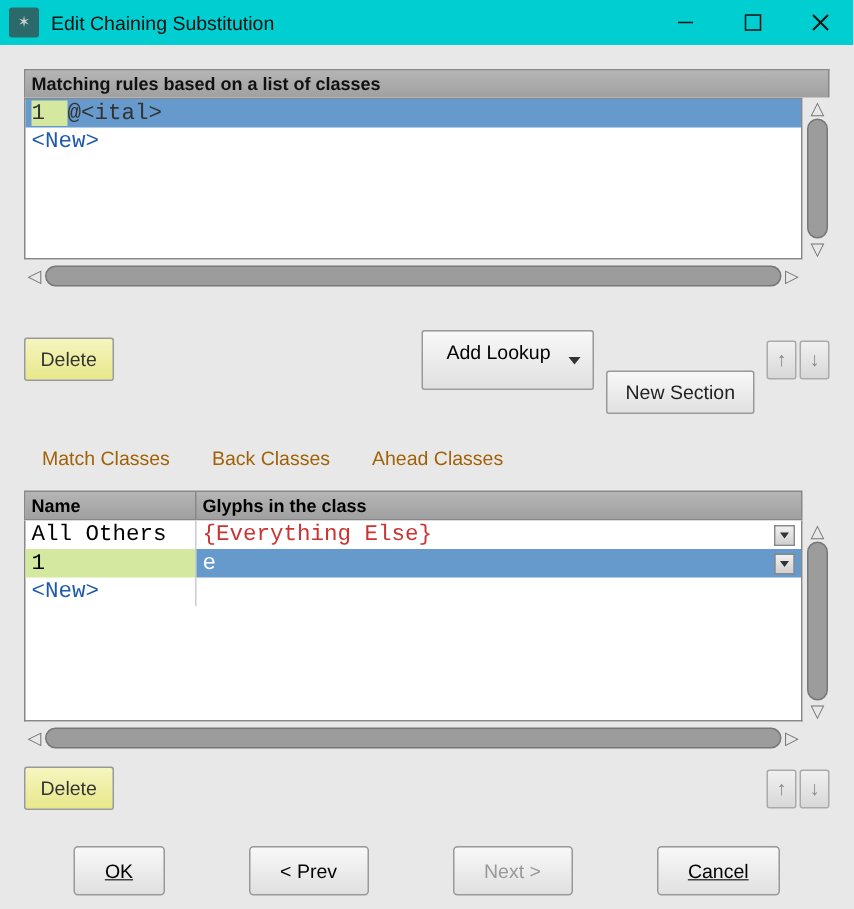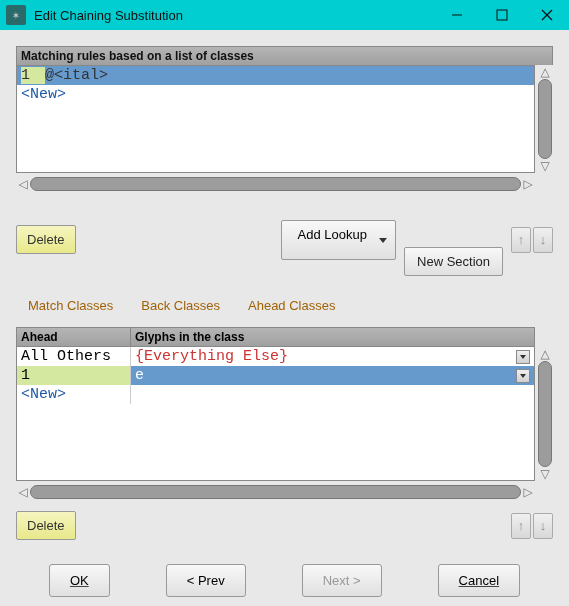--- a/index.html
+++ b/index.html
@@ -114,21 +114,21 @@
   </div>
 
   <div class="tabs">
     <div class="tab">Match Classes</div>
     <div class="tab">Back Classes</div>
     <div class="tab">Ahead Classes</div>
   </div>
 
   <div class="box-wrap">
     <div class="table-header">
-      <div class="col1">Ahead</div>
+      <div class="col1">Name</div>
       <div class="col2">Glyphs in the class</div>
     </div>
     <div class="table-body" id="class-table" style="height:134px;">
         <div class="trow">
           <div class="c1">All Others</div>
           <div class="c2"><span class="glyph-special">{Everything Else}</span><div class="combo-caret"></div></div>
         </div>
         <div class="trow sel">
           <div class="c1">1</div>
           <div class="c2"><span>e</span><div class="combo-caret"></div></div>

